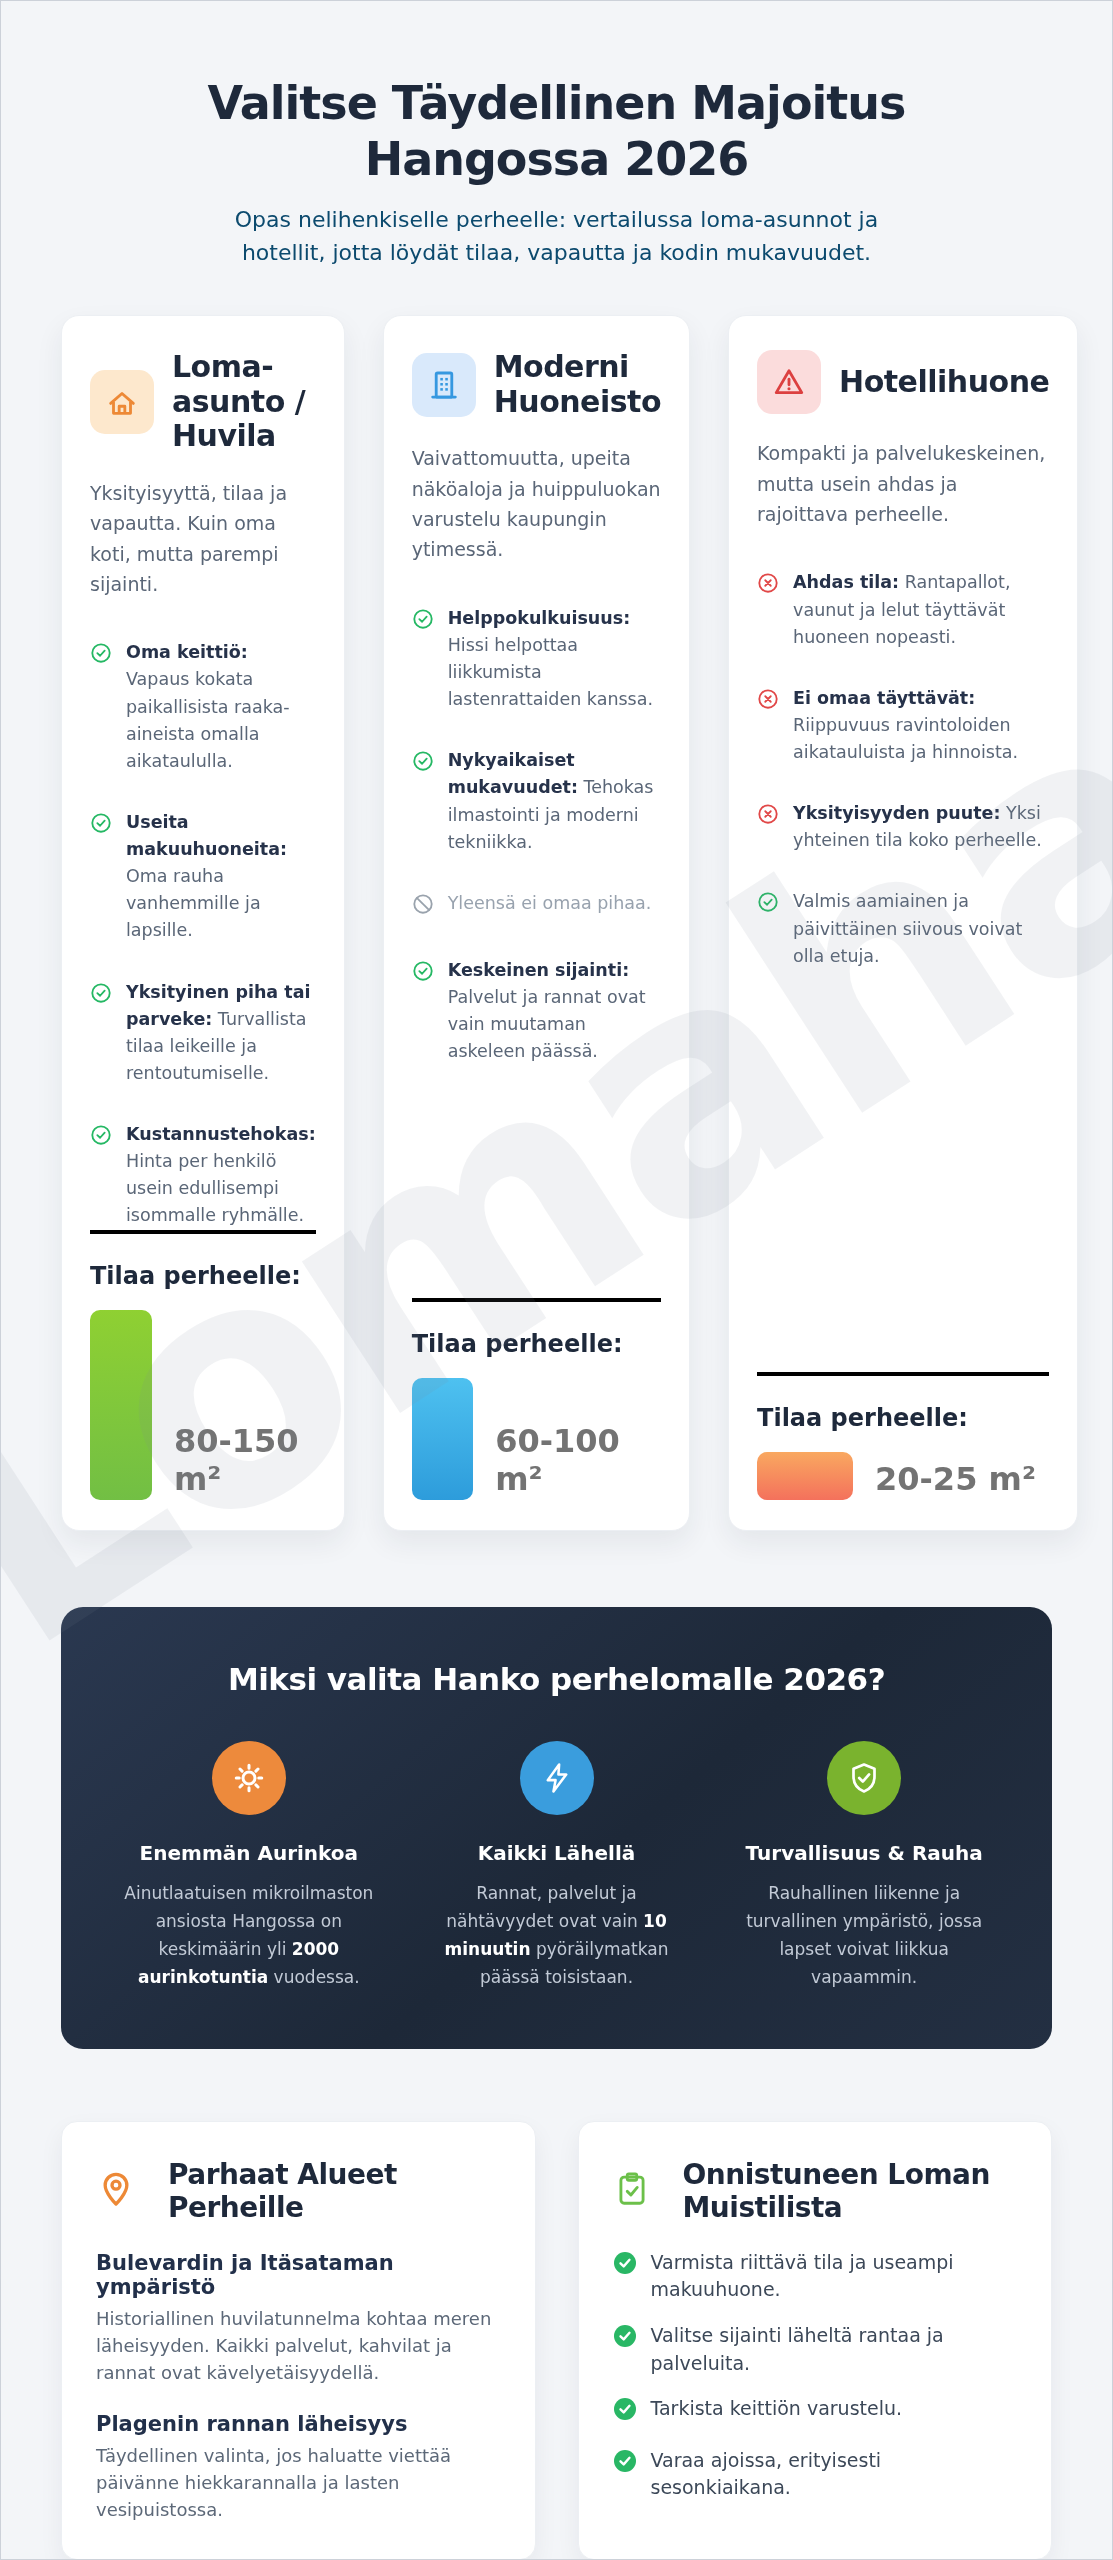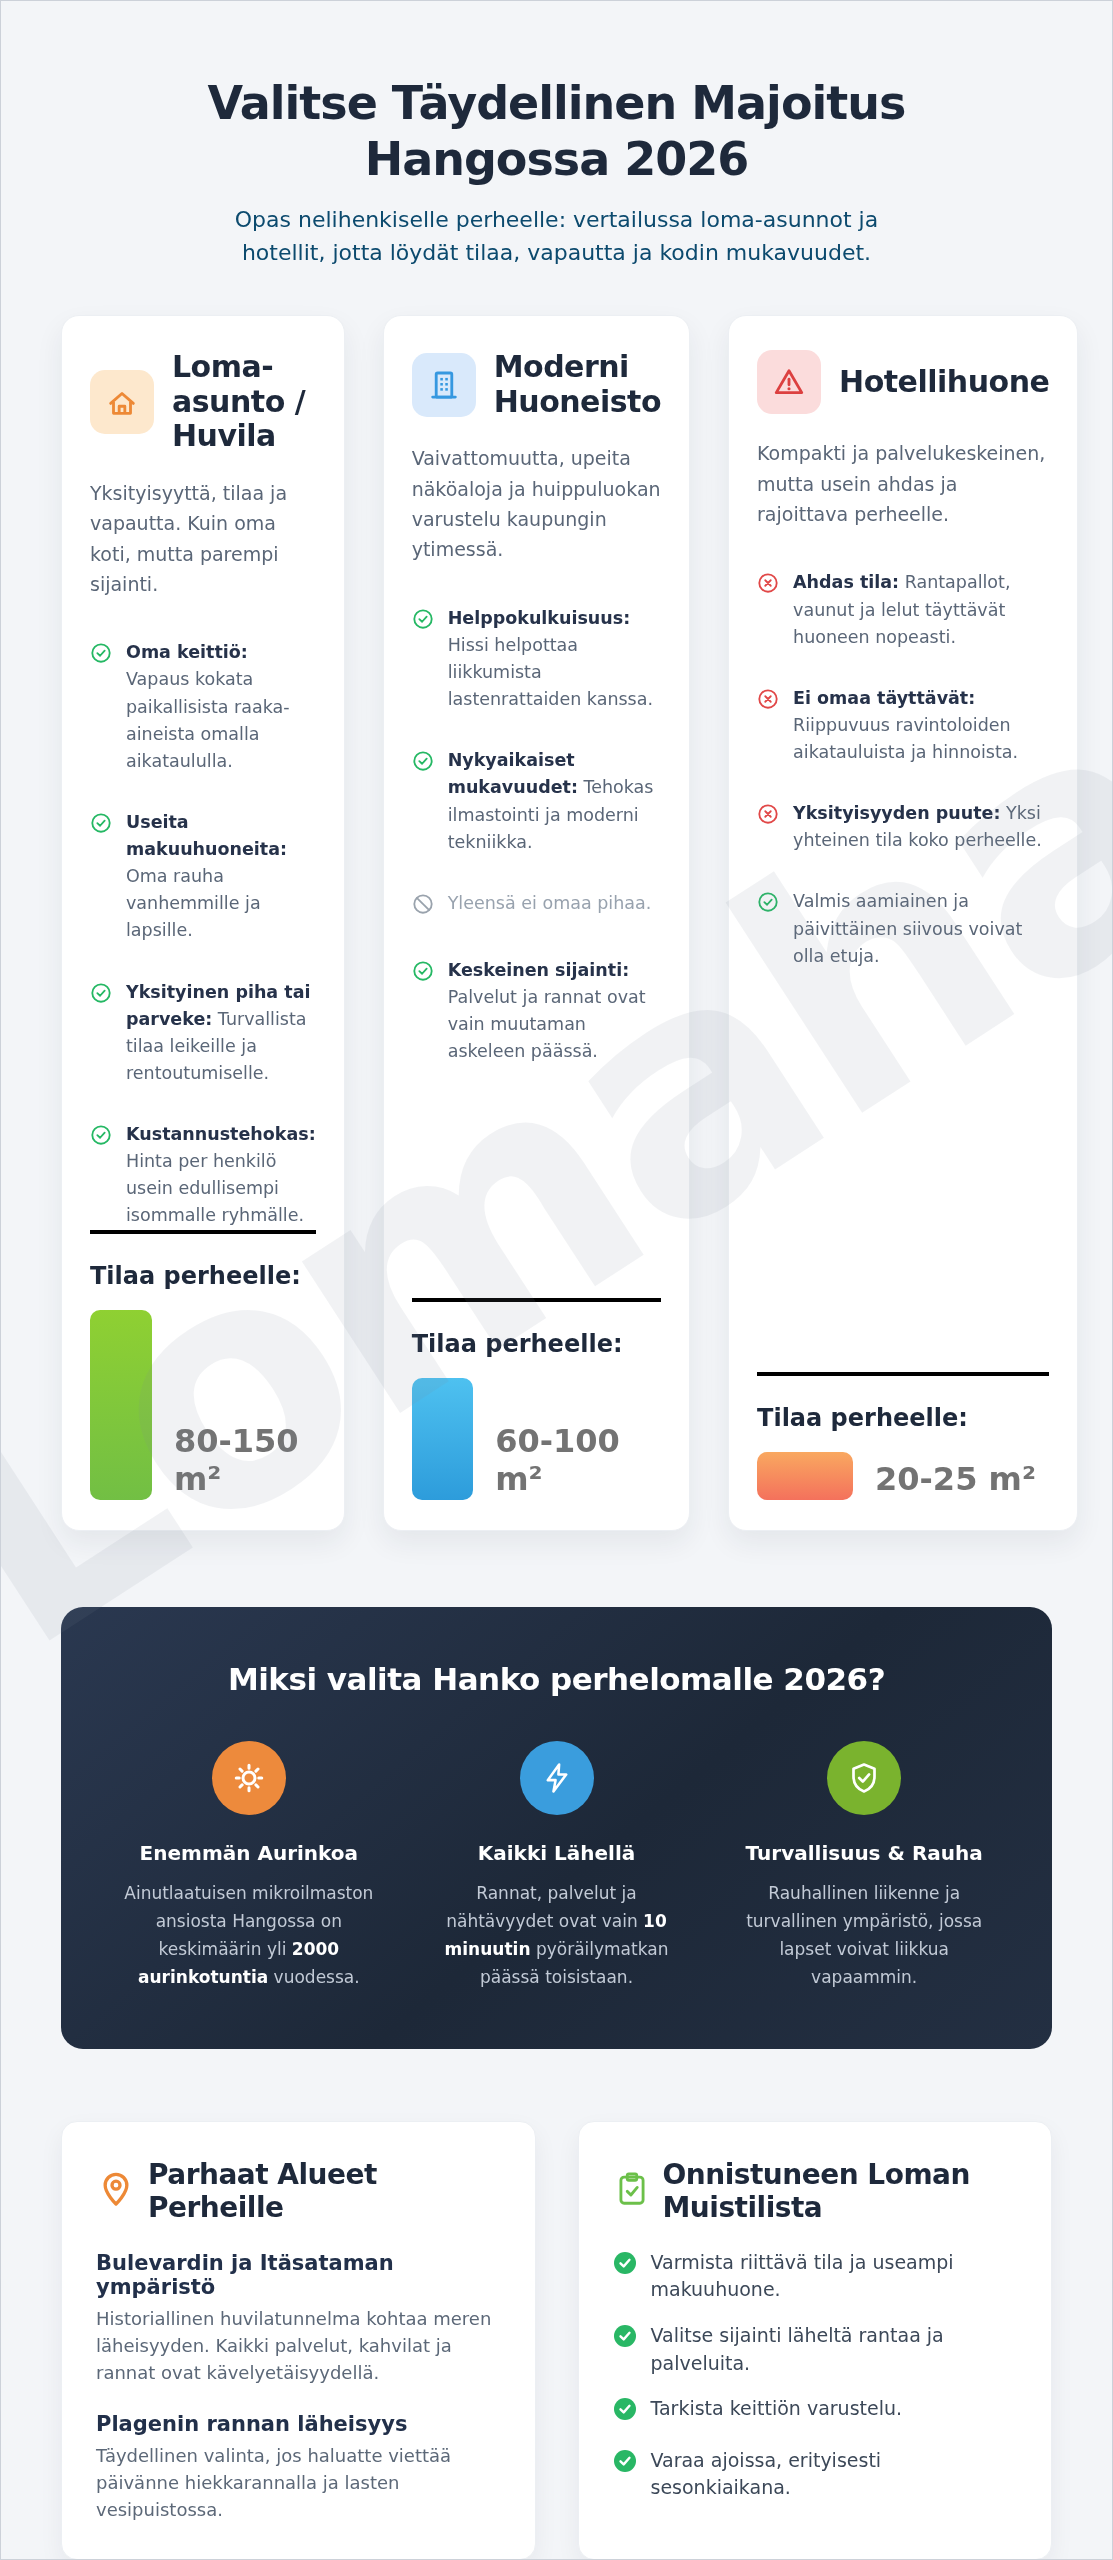--- a/index.html
+++ b/index.html
@@ -79,21 +79,21 @@
   .why-circle.shield { background:#7ab32e; }
   .why-col-title { margin-top:26px; color:#ffffff; font-size:20px; font-weight:bold; }
   .why-col-text { margin-top:14px; color:#c2cad6; font-size:17px; line-height:1.65; }
   .why-col-text b { color:#ffffff; }
 
   
   .bottom-row { display:flex; gap:42px; margin-top:72px; position:relative; z-index:2; }
   .info-card { flex:1 1 0; background:#ffffff; border:1px solid #eceff3;
                border-radius:16px; padding:36px 34px; min-height:350px;
                box-shadow:0 10px 24px rgba(30,41,59,.06); }
-  .info-head { display:flex; align-items:center; gap:12px; }
+  .info-head { display:flex; align-items:center; gap:32px; }
   .info-head .hd-icon { flex:0 0 auto; }
   .pin-color { color:#ed8936; } .clip-color { color:#6cc04a; }
   .info-title { font-size:28px; line-height:1.2; font-weight:bold; color:#1e293b;
                 letter-spacing:-0.5px; }
   .area-block { margin-top:26px; }
   .area-h { font-size:21px; font-weight:bold; color:#22304a; }
   .area-t { margin-top:6px; font-size:18px; line-height:1.5; color:#5c6878; }
   .check-list { list-style:none; margin-top:24px; }
   .check-list li { display:flex; gap:14px; align-items:flex-start; margin-top:18px;
                    font-size:19px; line-height:1.45; color:#3c4858; }

